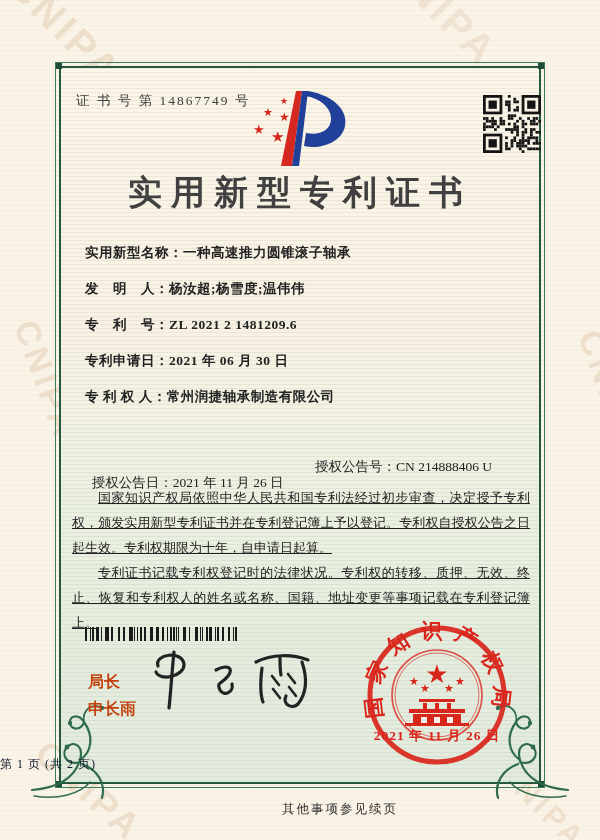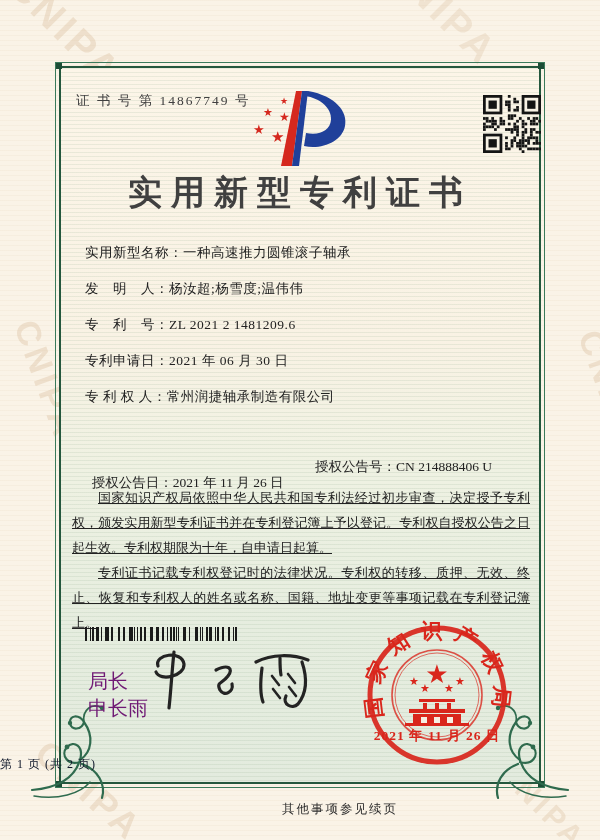--- a/index.html
+++ b/index.html
@@ -20,36 +20,36 @@
            linear-gradient(180deg,#fcf5e8 0%,#f9f2e4 38%,#eef1e2 58%,#e6eddf 78%,#e3ebde 100%);}
   .corner-dot{position:absolute;width:6px;height:6px;background:#1d4d36;}
   
   .cert-no{position:absolute;left:76px;top:92px;font-size:13.5px;letter-spacing:2px;color:#404040;}
   .logo{position:absolute;left:250px;top:88px;width:102px;height:80px;}
   .qr{position:absolute;left:483px;top:95px;width:58px;height:58px;}
   .title{position:absolute;left:0;top:170px;width:100%;text-align:center;
          font-size:34px;font-weight:bold;color:#404040;letter-spacing:9px;}
   
   .fields{position:absolute;left:85px;top:244px;right:60px;font-size:13.5px;color:#222;}
-  .frow{height:36px;white-space:pre;letter-spacing:0.5px;}
+  .frow{height:36px;white-space:pre;letter-spacing:0.5px;font-weight:bold;}
   .frow .lab{color:#222;}
   .grant{position:absolute;left:85px;top:458px;right:55px;font-size:13.5px;color:#222;white-space:pre;}
   .grant .pair2{position:absolute;left:230px;top:0;}
   
   .paras{position:absolute;left:72px;top:486px;width:458px;font-size:13px;line-height:1.92;
          color:#222;text-align:justify;}
   .paras p{margin:0;text-indent:2em;text-decoration:underline;}
   
   .barcode{position:absolute;left:85px;top:627px;width:153px;height:14px;
     background-image:
       repeating-linear-gradient(90deg,#1b1b1b 0 2px,transparent 2px 5px,#1b1b1b 5px 6px,transparent 6px 11px),
       repeating-linear-gradient(90deg,#1b1b1b 0 1px,transparent 1px 7px,#1b1b1b 7px 9px,transparent 9px 13px);}
   
   .sig-block{position:absolute;left:88px;top:668px;font-family:"Liberation Sans","DejaVu Sans",sans-serif;
-             font-size:20px;font-weight:400;color:#701a75;line-height:27px;}
+             font-size:16px;font-weight:700;color:#c2410c;line-height:27px;}
   .sig-svg{position:absolute;left:130px;top:642px;}
   
   .seal{position:absolute;left:357px;top:615px;width:160px;height:160px;}
   .seal-date{position:absolute;left:356px;top:727px;width:162px;text-align:center;
              color:#d9261c;font-size:13.5px;letter-spacing:1px;font-weight:600;white-space:nowrap;}
   
   .page-num{position:absolute;left:0;top:756px;width:100%;font-size:12px;color:#0f172a;letter-spacing:1px;}
   .note{position:absolute;left:0;top:801px;width:100%;text-align:center;font-size:12.5px;color:#2b2b2b;letter-spacing:2px;padding-left:40px;}
   .flourish{position:absolute;width:108px;height:108px;}
   .fl-left{left:22px;top:694px;}

